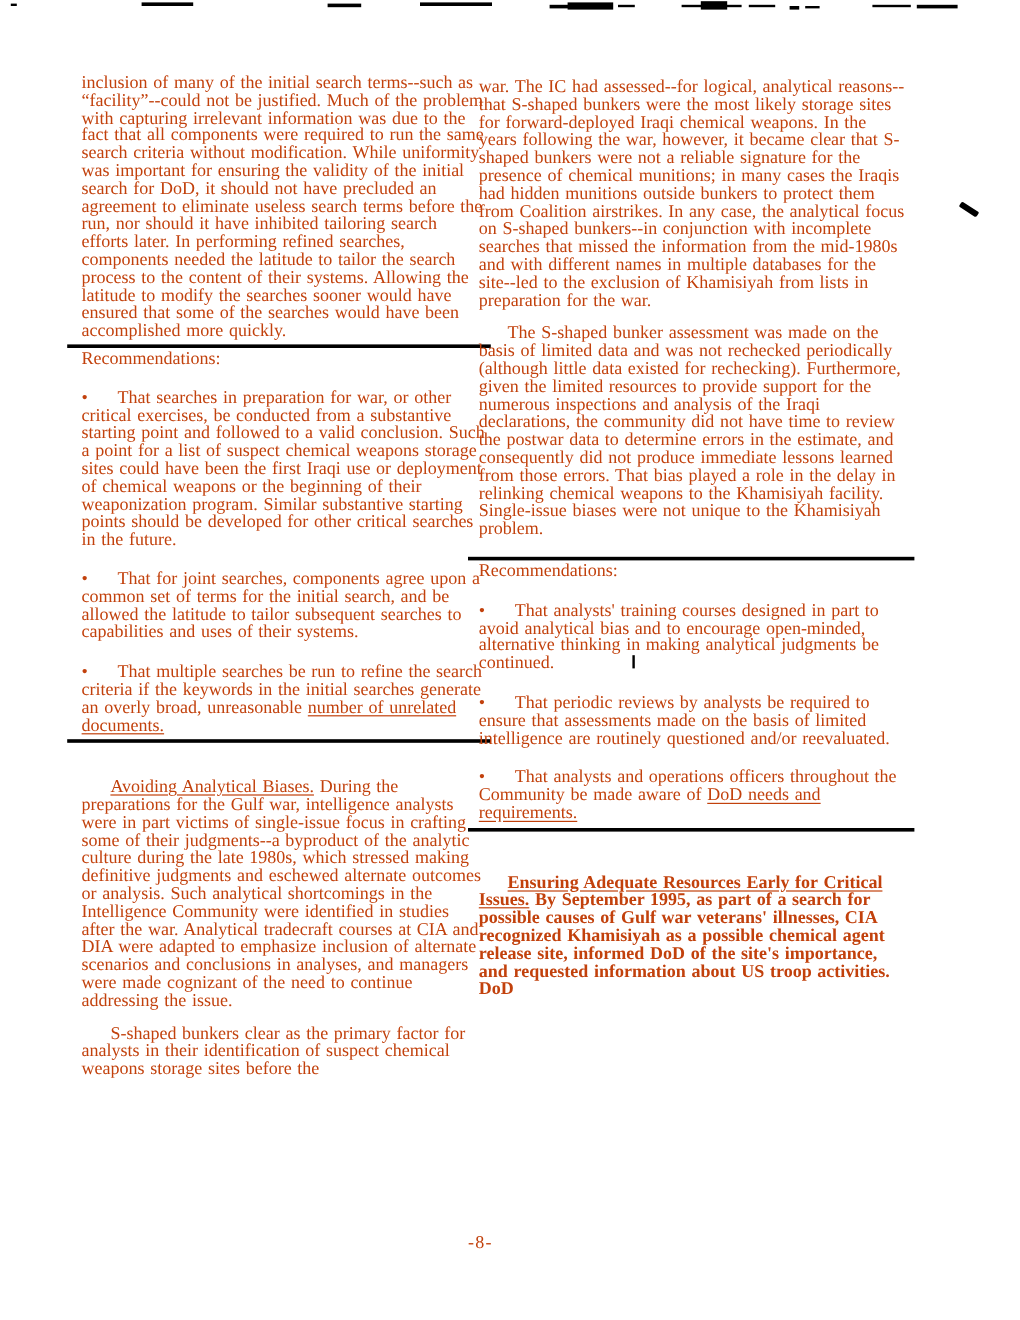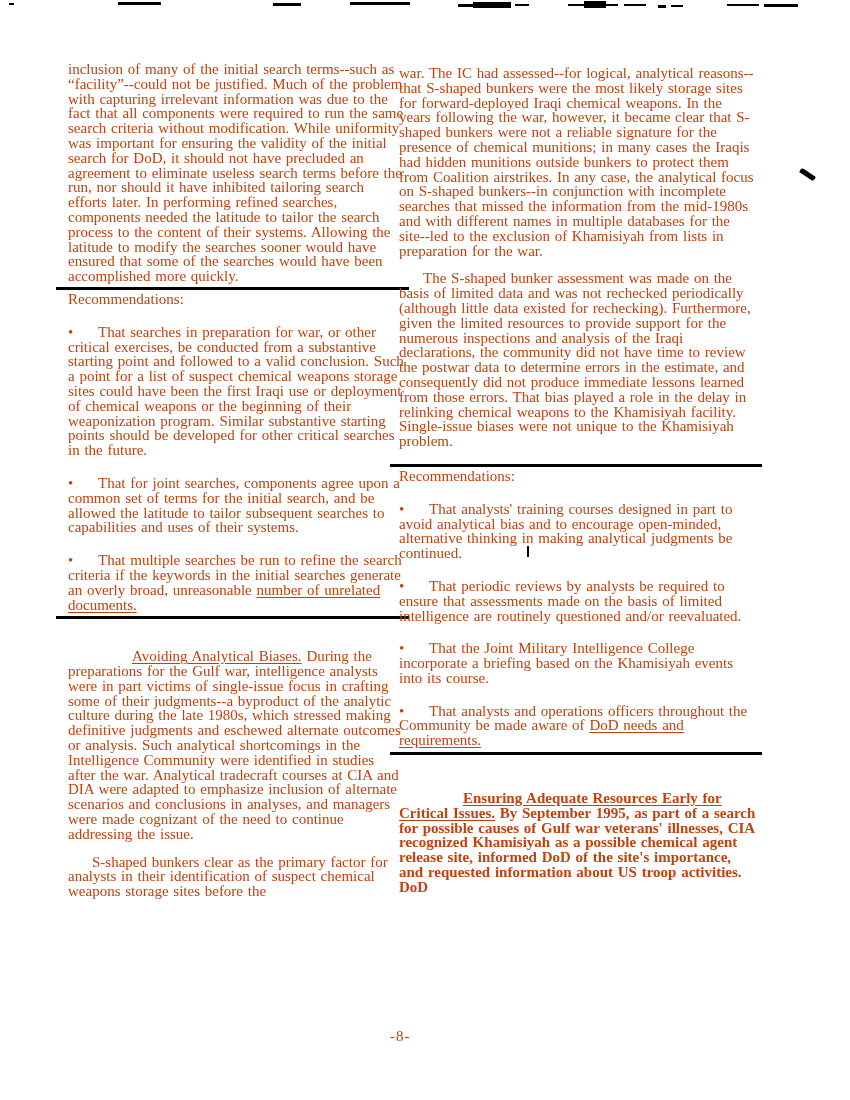--- a/index.html
+++ b/index.html
@@ -25,21 +25,21 @@
     height:0; border-top:3px solid #000;
     margin-top:3px; margin-bottom:2px;
   }
   .rule-left  { margin-left:-12px; width:calc(100% + 17px); }
   .rule-right { margin-left:-9px;  width:calc(100% + 14px); }
   .rule-end   { margin-top:4px; }
   .rec-title { margin-top:1px; }
   .bullet { margin-top:18px; }
   .b-glyph { display:inline-block; width:30px; }
   .ul { text-decoration:underline; text-underline-offset:2px; }
-  .heading-underline { text-decoration:underline; text-underline-offset:2px;margin-left:40px; }
+  .heading-underline { text-decoration:underline; text-underline-offset:2px; }
   .page-number {
     position:absolute; left:390px; top:1028px;
     font-size:15px; letter-spacing:1px;
   }
   
   .mark { position:absolute; background:#000; }
   .pen-mark {
     position:absolute; left:799px; top:172px;
     width:17px; height:5px; background:#000;
     transform:rotate(33deg); border-radius:2px 1px 2px 1px;
@@ -99,21 +99,20 @@
 
     <div class="rule rule-right" style="margin-top:15px"></div>
 
     <p class="para rec-title">Recommendations:</p>
 
     <p class="para bullet"><span class="b-glyph">•</span><span>That analysts' training courses designed in part to avoid analytical bias and to encourage open-minded, alternative thinking in making analytical judgments be continued.</span></p>
 
     <p class="para bullet"><span class="b-glyph">•</span><span>That periodic reviews by analysts be required to ensure that assessments made on the basis of limited intelligence are routinely questioned and/or reevaluated.</span></p>
 
 
-    <p class="para bullet"><span class="b-glyph">•</span><span>That the Joint Military Intelligence College incorporate a briefing based on the Khamisiyah events into its course.</span></p>
 
     <p class="para bullet"><span class="b-glyph">•</span><span>That analysts and operations officers throughout the Community be made aware of </span><span class="ul">DoD needs and requirements.</span></p>
 
     <div class="rule rule-right rule-end"></div>
 
     <p class="para indent gap-xl"><span class="heading-underline">Ensuring Adequate Resources Early for Critical Issues.</span><span>  By September 1995, as part of a search for possible causes of Gulf war veterans' illnesses, CIA recognized Khamisiyah as a possible chemical agent release site, informed DoD of the site's importance, and requested information about US troop activities.  DoD</span></p>
 
   </div>
 
   <div class="page-number">-8-</div>

